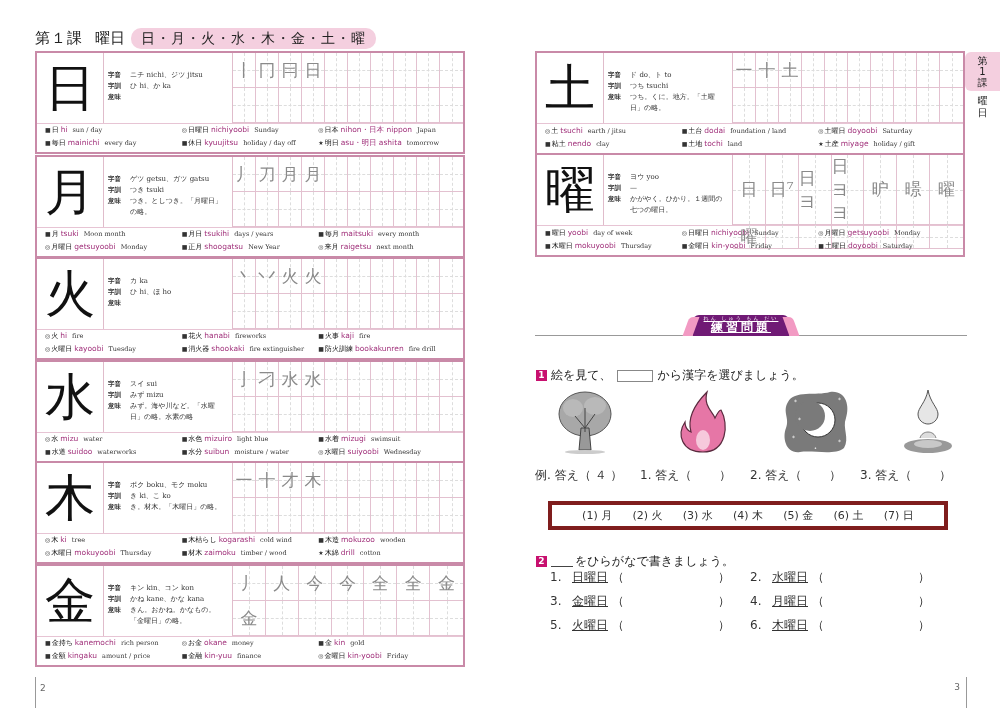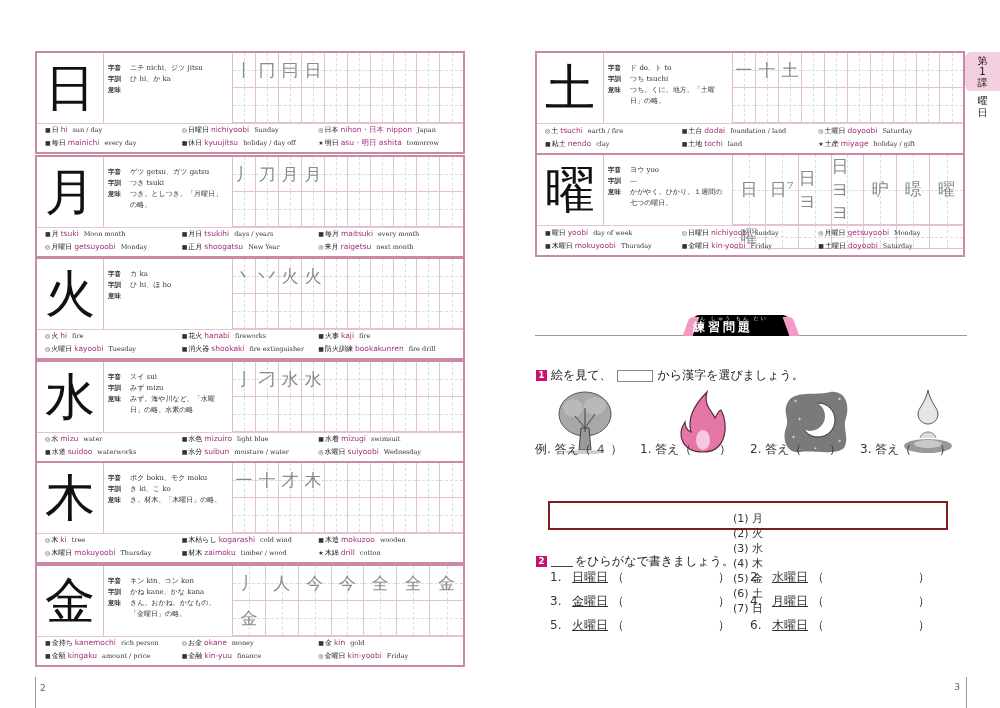--- a/index.html
+++ b/index.html
@@ -13,21 +13,21 @@
   
   .lesson-title { position: absolute; left: 35px; top: 28px; display: flex; align-items: center; }
   .lesson-title .lt-main { font-size: 15px; color: #222; letter-spacing: 1px; }
   .lesson-title .lt-sub { font-size: 15px; color: #222; margin-left: 12px; }
   .lesson-pill { margin-left: 6px; background: #f4cfdf; border-radius: 10px; padding: 1px 10px; font-size: 14px; color: #222; letter-spacing: 1px; height: 21px; line-height: 19px; }
 
   
   .kanji-card { position: absolute; border: 2px solid #c98aa8; background: #fff; }
   .kc-top { position: absolute; left: 0; top: 0; right: 0; display: flex; border-bottom: 1px solid #e7c4d4; }
   .kc-big { width: 67px; border-right: 1px solid #e0bccb; display: flex; align-items: center; justify-content: center; font-family: "DejaVu Serif", serif; font-size: 50px; color: #111; }
-  .kc-info { width: 129px; border-right: 1px solid #e0bccb; padding: 10px 4px; font-size: 7px; line-height: 11px; color: #333; }
+  .kc-info { width: 129px; border-right: 1px solid #e0bccb; padding: 17px 4px; font-size: 7px; line-height: 11px; color: #333; }
   .kc-info .row { display: flex; }
   .kc-info .lab { width: 22px; flex-shrink: 0; font-weight: bold; font-size: 6.5px; }
   .kc-info .val { flex: 1; font-family: "DejaVu Serif", serif; }
   .kc-grid { flex: 1; display: grid; grid-template-columns: repeat(10, 1fr); grid-template-rows: 1fr 1fr; }
   .kc-grid.seven { grid-template-columns: repeat(7, 1fr); }
   .cell { position: relative; border-right: 1px solid #e3c1d0; border-bottom: 1px solid #e3c1d0; display: flex; align-items: center; justify-content: center; font-family: "DejaVu Serif", serif; font-size: 17px; color: #8a8a8a; }
   .cell::before { content: ""; position: absolute; left: 50%; top: 0; bottom: 0; border-left: 1px dashed #ddd; }
   .cell::after { content: ""; position: absolute; top: 50%; left: 0; right: 0; border-top: 1px dashed #ddd; }
   .cell span { position: relative; z-index: 1; }
   .cell:nth-child(10n) { border-right: none; }
@@ -47,50 +47,55 @@
   .pn-right { right: 40px; top: 682px; }
   .pn-right-bar { position: absolute; right: 33px; top: 677px; width: 1px; height: 31px; background: #999; }
 
   
   .side-tab { position: absolute; left: 465px; top: 52px; width: 35px; }
   .side-tab .tab-top { background: #f4cfdf; border-radius: 6px 0 0 6px; padding: 3px 0; text-align: center; font-size: 10px; line-height: 11px; color: #222; }
   .side-tab .tab-bot { text-align: center; font-size: 10px; line-height: 12px; padding-top: 4px; color: #222; }
 
   
   .practice-line { position: absolute; left: 35px; top: 335px; width: 432px; height: 1px; background: #999; }
-  .practice-banner { position: absolute; left: 193px; top: 315px; width: 96px; height: 21px; background: #000000; border-radius: 6px 6px 0 0; color: #fff; text-align: left; }
+  .practice-banner { position: absolute; left: 193px; top: 315px; width: 96px; height: 21px; background: #701a75; border-radius: 6px 6px 0 0; color: #fff; text-align: center; text-decoration: underline; }
   .practice-banner::before, .practice-banner::after { content: ""; position: absolute; top: 2px; width: 10px; height: 19px; background: #f29ac3; }
   .practice-banner::before { left: -7px; transform: skewX(-20deg); border-radius: 4px 0 0 0; }
   .practice-banner::after { right: -7px; transform: skewX(20deg); border-radius: 0 4px 0 0; }
   .practice-banner .ruby { font-size: 5px; line-height: 6px; letter-spacing: 2px; }
   .practice-banner .main { font-size: 12px; line-height: 13px; font-weight: bold; letter-spacing: 3px; position: relative; z-index: 1; }
 
   .q-num { display: inline-block; width: 11px; height: 11px; background: #c8106f; color: #fff; font-size: 9px; line-height: 11px; text-align: center; font-weight: bold; margin-right: 4px; vertical-align: middle; }
   .q1 { position: absolute; left: 36px; top: 367px; font-size: 12px; color: #222; display: flex; align-items: center; }
   .blank-box { display: inline-block; width: 36px; height: 12px; border: 1px solid #888; margin: 0 5px; }
 
   .pictures { position: absolute; left: 55px; top: 388px; width: 400px; height: 70px; }
   .pic { position: absolute; top: 0; }
-  .answers { position: absolute; left: 35px; top: 441px; font-size: 12px; color: #333; display: flex; }
+  .answers { position: absolute; left: 35px; top: 467px; font-size: 12px; color: #333; display: flex; }
   .answers span { display: inline-block; }
 
-  .choice-box { position: absolute; left: 48px; top: 501px; width: 400px; height: 29px; border: 2px solid #7f1d1d; display: flex; justify-content: space-around; align-items: center; font-size: 11px; color: #333; padding: 8px 20px; flex-direction: column; }
+  .choice-box { position: absolute; left: 48px; top: 501px; width: 400px; height: 29px; border: 4px solid #7f1d1d; display: flex; justify-content: space-around; align-items: center; font-size: 11px; color: #333; padding: 8px 20px; }
 
   .q2 { position: absolute; left: 36px; top: 553px; font-size: 12px; color: #222; display: flex; align-items: center; }
   .q2 .uline { display: inline-block; width: 22px; border-bottom: 1px solid #444; height: 10px; margin-right: 2px; }
   .q2-items { position: absolute; left: 50px; top: 570px; width: 400px; display: grid; grid-template-columns: 1fr 1fr; row-gap: 10px; font-size: 12px; color: #333; }
   .q2-item { display: flex; height: 14px; align-items: center; }
   .q2-item .num { width: 22px; }
   .q2-item .word { text-decoration: underline; margin-right: 4px; }
   .q2-item .paren { flex: 1; display: flex; justify-content: space-between; padding-right: 20px; }
 </style>
 </head>
 <body>
 
 <div class="page page-left">
+  <div class="lesson-title">
+    <span class="lt-main">第１課</span>
+    <span class="lt-sub">曜日</span>
+    <span class="lesson-pill">日・月・火・水・木・金・土・曜</span>
+  </div>
   <div id="left-cards">
       <div class="kanji-card" style="left: 35px; top: 51px; width: 430px; height: 103px;">
         <div class="kc-top" style="height:71px">
           <div class="kc-big">日</div>
           <div class="kc-info">
             <div class="row">
               <span class="lab">字音</span>
               <span class="val">ニチ nichi、ジツ jitsu</span>
             </div>
             <div class="row">
@@ -680,21 +685,21 @@
             </div>
             <div class="cell">
               <span></span>
             </div>
             <div class="cell">
               <span></span>
             </div>
           </div>
         </div>
         <div class="kc-vocab">
-          <div class="vw"><span class="mk">◎</span><span class="jp">土</span><span class="ro">tsuchi</span><span class="en">earth / fire</span></div>
+          <div class="vw"><span class="mk">◎</span><span class="jp">土</span><span class="ro">tsuchi</span><span class="en">earth / jitsu</span></div>
           <div class="vw"><span class="mk">■</span><span class="jp">土台</span><span class="ro">dodai</span><span class="en">foundation / land</span></div>
           <div class="vw"><span class="mk">◎</span><span class="jp">土曜日</span><span class="ro">doyoobi</span><span class="en">Saturday</span></div>
           <div class="vw"><span class="mk">■</span><span class="jp">粘土</span><span class="ro">nendo</span><span class="en">clay</span></div>
           <div class="vw"><span class="mk">■</span><span class="jp">土地</span><span class="ro">tochi</span><span class="en">land</span></div>
           <div class="vw"><span class="mk">★</span><span class="jp">土産</span><span class="ro">miyage</span><span class="en">holiday / gift</span></div>
         </div>
       </div>
       <div class="kanji-card" style="left: 35px; top: 153px; width: 430px; height: 104px;">
         <div class="kc-top" style="height:71px">
           <div class="kc-big">曜</div>

